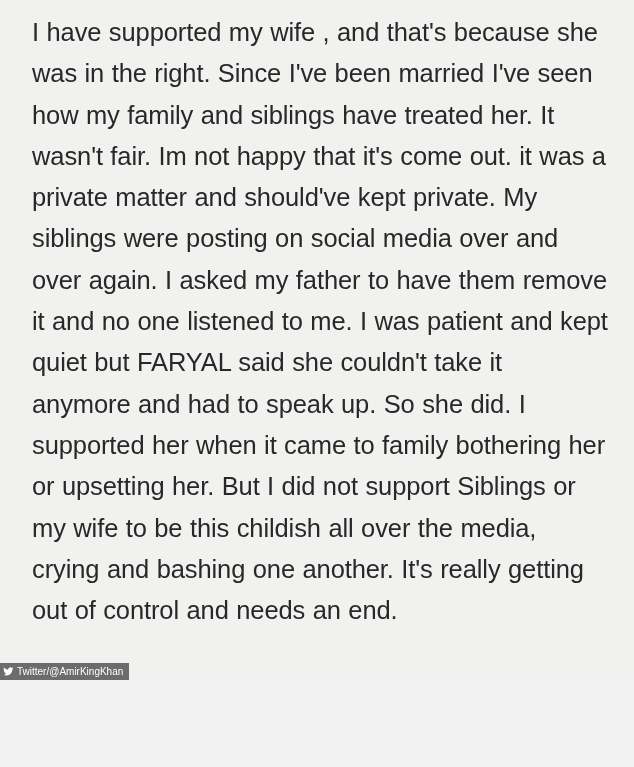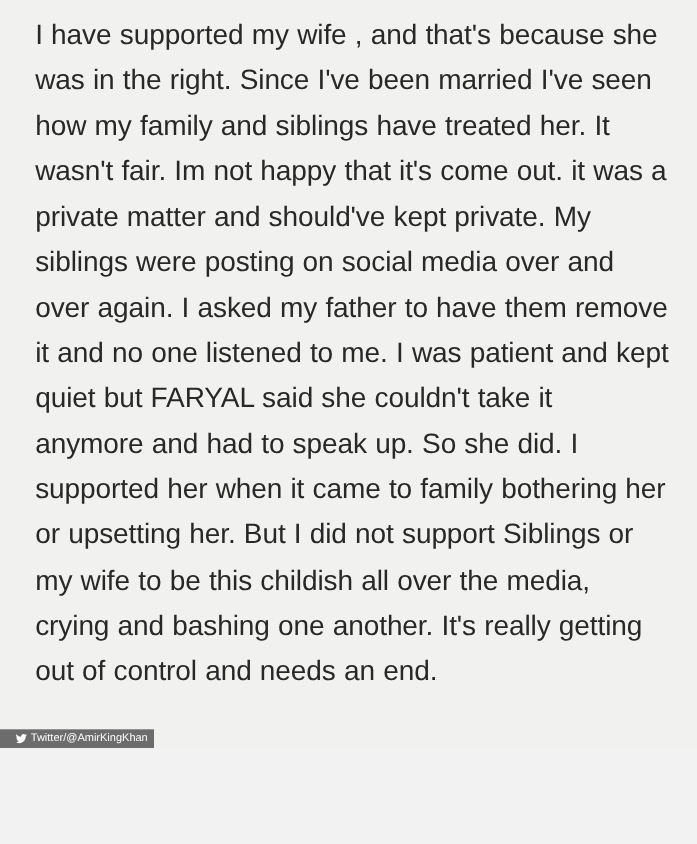--- a/index.html
+++ b/index.html
@@ -39,21 +39,21 @@
     position: absolute;
     left: 0;
     bottom: 0;
     height: 17px;
     display: flex;
     align-items: center;
     background: rgba(70,70,70,0.78);
     color: #ffffff;
     font-family: "Liberation Sans", sans-serif;
     font-size: 10px;
-    padding: 0 6px 0 14px;
+    padding: 0 6px 0 3px;
     letter-spacing: 0px;
   }
   #credit-bar .tw-icon {
     display: inline-block;
     width: 11px;
     height: 11px;
     margin-right: 3px;
     position: relative;
     top: 0px;
   }

